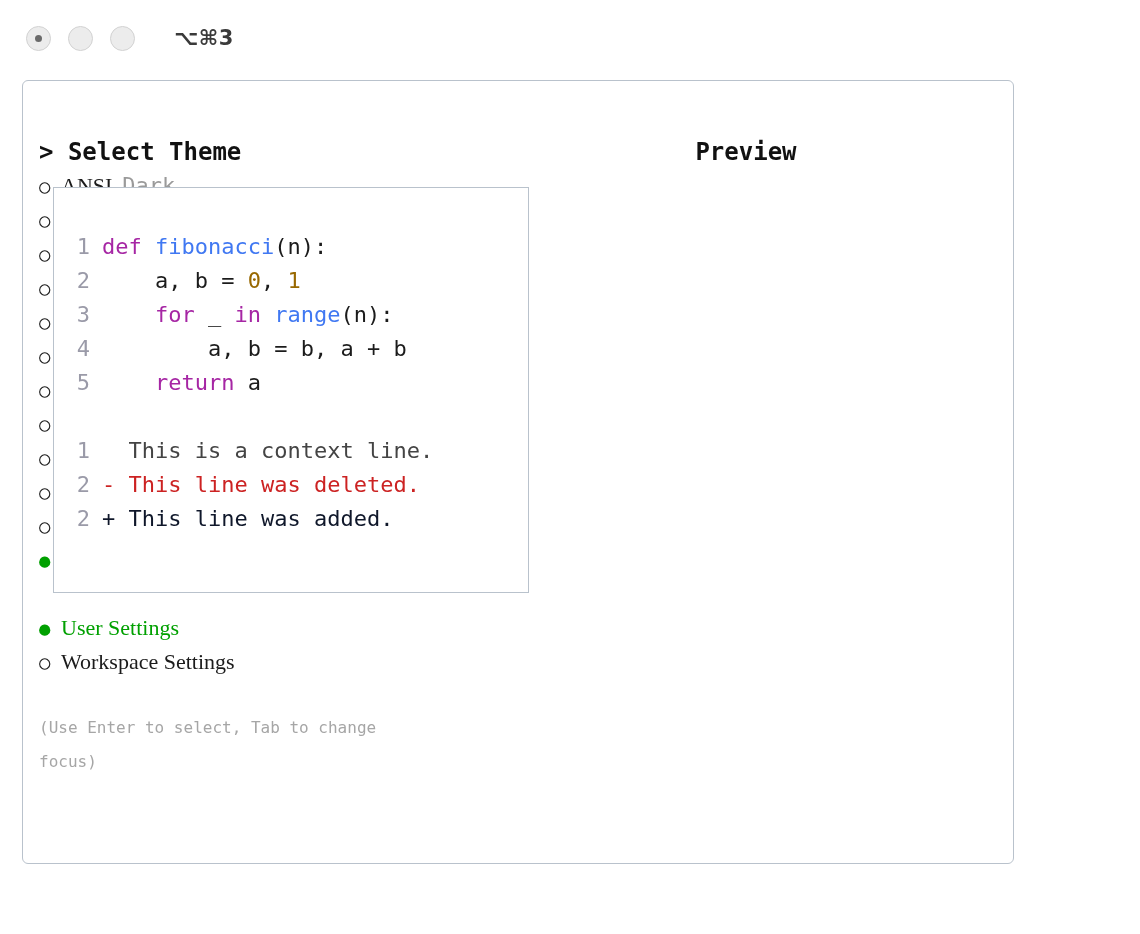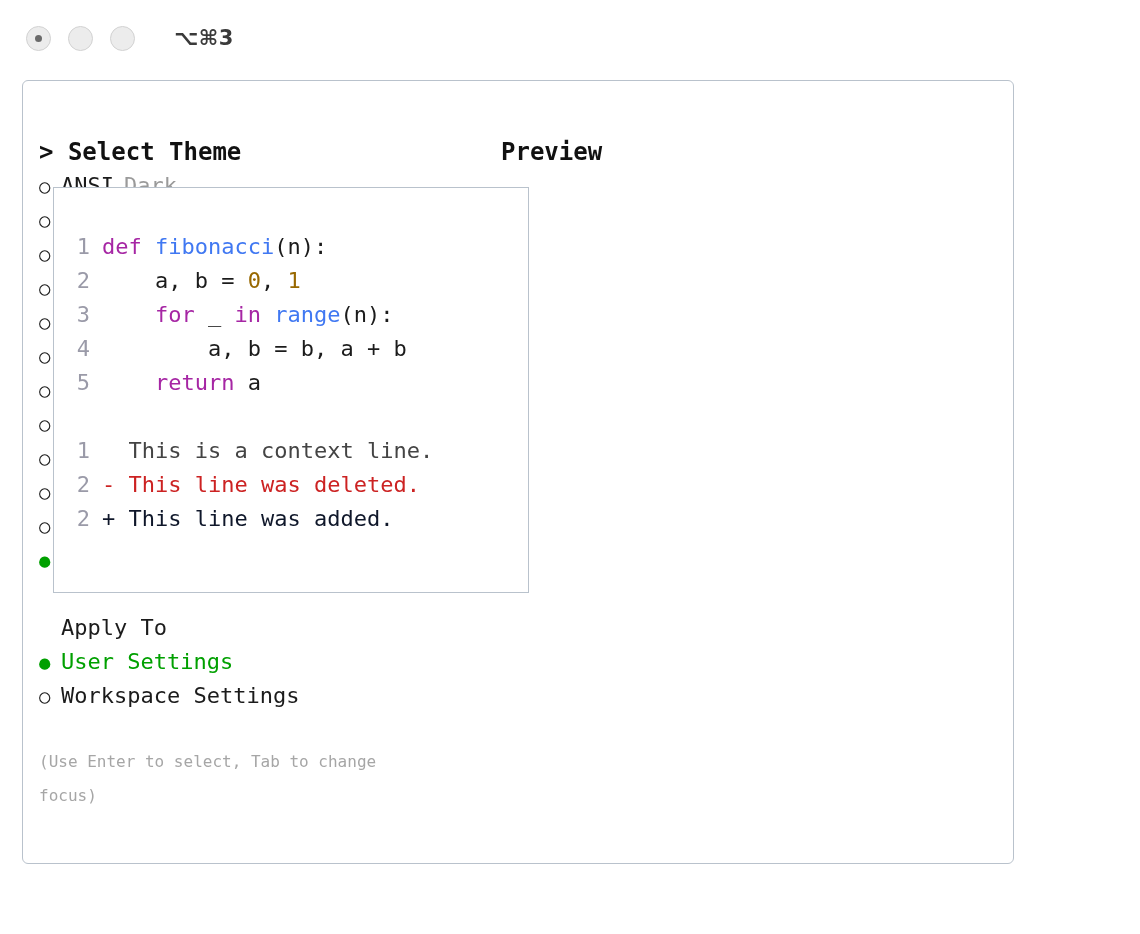--- a/index.html
+++ b/index.html
@@ -75,20 +75,21 @@
     position: absolute;
     left: 16px;
     top: 54px;
     width: 430px;
   }
   .col-right {
     position: absolute;
     left: 478px;
     top: 54px;
     width: 490px;
+    text-align: center;
   }
   .heading {
     font-size: 24px;
     font-weight: bold;
     color: #111111;
     line-height: 34px;
     white-space: pre;
   }
   .theme-list {
     margin-top: 0;
@@ -104,21 +105,21 @@
   .bullet {
     width: 22px;
     flex: 0 0 22px;
     font-size: 19px;
     color: #1b1b1b;
     line-height: 34px;
   }
   .bullet.selected {
     color: #00a000;
   }
-  .theme-name { color: #1b1b1b; }
+  .theme-name { color: #1b1b1b; font-family: Liberation Serif, serif; }
   .theme-row.selected .theme-name { color: #00a000; }
   .theme-kind {
     color: #9a9a9a;
     margin-left: 10px;
   }
   .section-gap { height: 34px; }
   .apply-heading {
     font-size: 22px;
     line-height: 34px;
     color: #1b1b1b;
@@ -197,21 +198,20 @@
             <div class="theme-row"><span class="bullet">○</span><span class="theme-name">ANSI Light</span><span class="theme-kind">Light</span></div>
             <div class="theme-row"><span class="bullet">○</span><span class="theme-name">Ayu Light</span><span class="theme-kind">Light</span></div>
             <div class="theme-row"><span class="bullet">○</span><span class="theme-name">Default Light</span><span class="theme-kind">Light</span></div>
             <div class="theme-row"><span class="bullet">○</span><span class="theme-name">GitHub Light</span><span class="theme-kind">Light</span></div>
             <div class="theme-row"><span class="bullet">○</span><span class="theme-name">Google Code</span><span class="theme-kind">Light</span></div>
             <div class="theme-row selected"><span class="bullet selected">●</span><span class="theme-name">XCode</span><span class="theme-kind">Light</span></div>
           </div>
 
         <div class="section-gap"></div>
 
-        <div class="apply-heading">Apply To</div>
         <div class="apply-list">
             <div class="theme-row selected"><span class="bullet selected">●</span><span class="theme-name">User Settings</span></div>
             <div class="theme-row"><span class="bullet">○</span><span class="theme-name">Workspace Settings</span></div>
           </div>
 
         <div class="hint">(Use Enter to select, Tab to change focus)</div>
       </div>
 
       <div class="col-right">
         <div class="heading">Preview</div>

